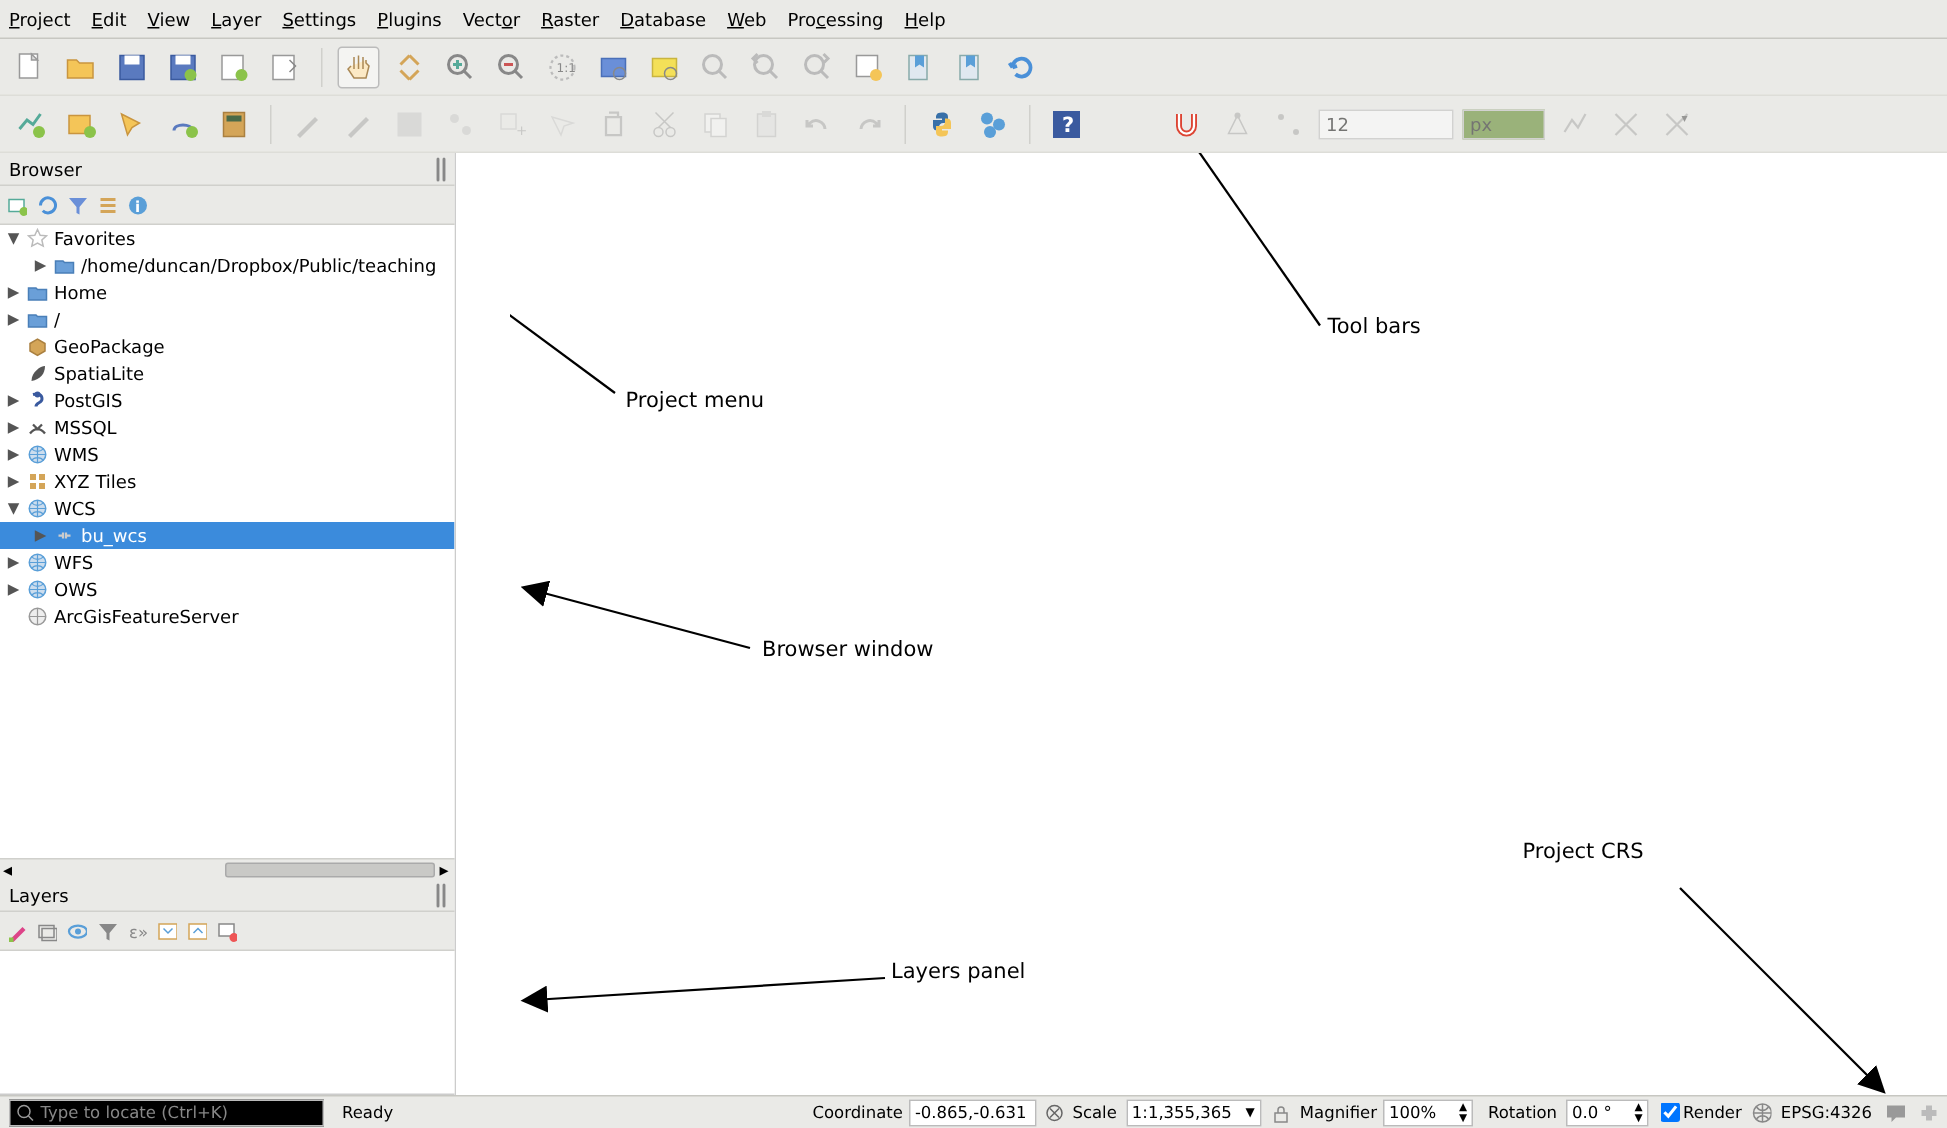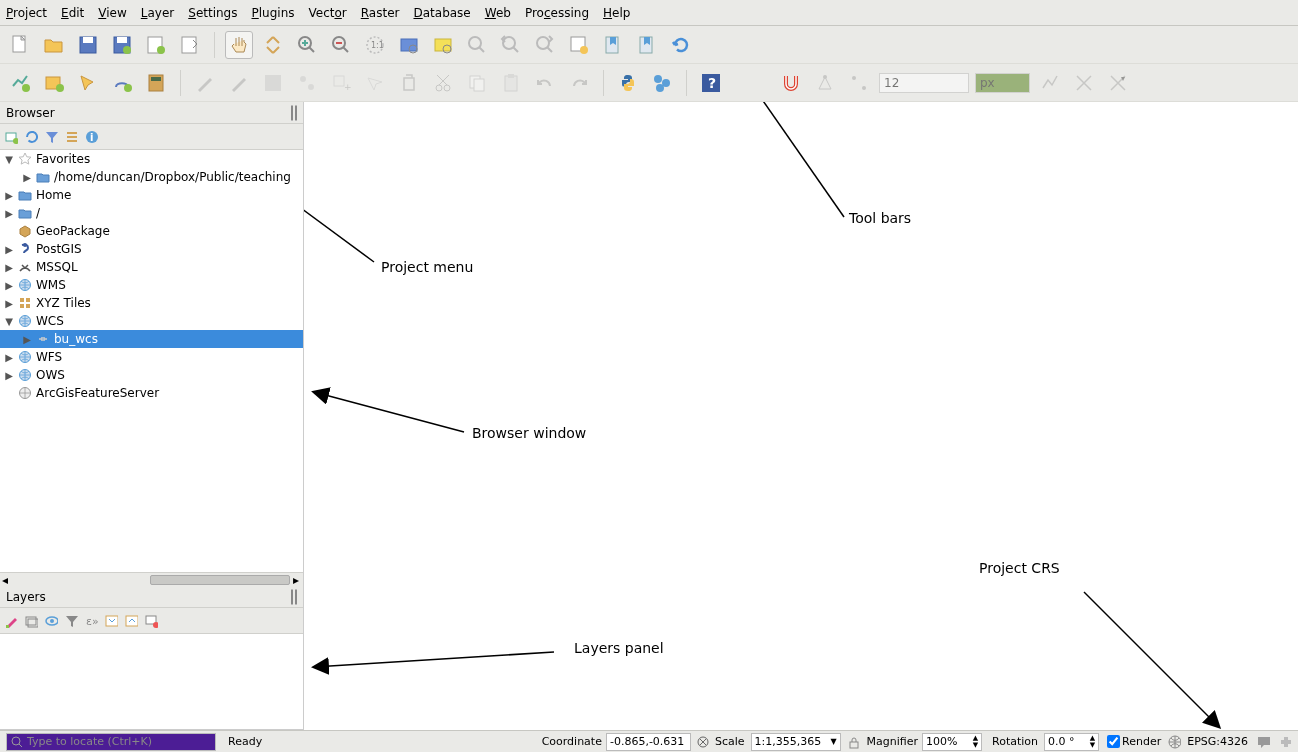--- a/index.html
+++ b/index.html
@@ -7,32 +7,32 @@
 .menubar{height:26px;background:#eaeae7;border-bottom:1px solid #c7c7c2;display:flex;align-items:center;padding:0 6px;gap:14px}
 .menubar .mi{cursor:default}
 .menubar .mi u{text-decoration:underline}
 .toolbar{height:38px;background:#eaeae7;border-bottom:1px solid #ddddd8;display:flex;align-items:center;padding:0 6px;gap:6px}
 .tb-btn{width:28px;height:28px;display:flex;align-items:center;justify-content:center;border-radius:3px}
 .tb-btn.active{border:1px solid #bbb;background:#f4f4f2}
 .tb-sep{width:1px;height:26px;background:#d0d0cc;margin:0 4px}
 .panel-title{height:22px;background:#eaeae7;border-bottom:1px solid #d0d0cc;display:flex;align-items:center;padding:0 6px;justify-content:space-between}
 .panel-tools{height:26px;background:#eaeae7;border-bottom:1px solid #d0d0cc;display:flex;align-items:center;padding:0 4px;gap:6px}
 .side{width:304px;border-right:1px solid #ccc;display:flex;flex-direction:column;background:#f8f8f6}
-.layout{display:flex;height:calc(752px - 26px - 38px - 38px - 22px);}
+.layout{display:flex;height:calc(752px - 26px - 38px - 38px - 22px);gap:36px;}
 .tree{flex:1;background:#fff;overflow:hidden;font-size:12px}
 .tree-row{height:18px;display:flex;align-items:center;padding-left:2px;gap:4px}
 .tree-row .arrow{width:10px;text-align:center;color:#555;font-size:10px}
 .tree-row.selected{background:#3b8bdc;color:#fff}
 .ico{width:14px;height:14px;display:inline-flex;align-items:center;justify-content:center}
 .canvas{flex:1;background:#fff;position:relative}
 .scroll-h{height:14px;background:#eaeae7;border-top:1px solid #d0d0cc;display:flex;align-items:center}
 .scroll-h .thumb{width:140px;height:10px;margin-left:140px;background:#c9c9c6;border:1px solid #aaa;border-radius:2px}
 .layers-body{height:96px;background:#fff;border-bottom:1px solid #ccc}
 .statusbar{height:22px;background:#eaeae7;border-top:1px solid #c7c7c2;display:flex;align-items:center;font-size:11px}
-.locator{width:210px;height:18px;border:1px solid #bbb;background:#4c1d95;margin-left:6px;display:flex;align-items:center;padding:0 4px;color:#888}
+.locator{width:210px;height:18px;border:1px solid #bbb;background:#000000;margin-left:6px;display:flex;align-items:center;padding:0 4px;color:#888}
 .sb-box{height:18px;border:1px solid #bbb;background:#fff;display:flex;align-items:center;padding:0 3px}
 .annot{position:absolute;font-size:14px;color:#000}
 .win-btn{width:12px;height:12px;border:1px solid #888;border-radius:2px;margin-left:2px;background:#fff}
 svg{display:block}
 </style>
 </head>
 <body>
 
 <div class="menubar">
   <span class="mi"><u>P</u>roject</span>
@@ -408,20 +408,29 @@
           <span>/</span>
         </div>
         <div class="tree-row" style="padding-left: 4px;">
           <span class="arrow"></span>
           <span class="ico">
             <svg width="14" height="14">
               <path d="M2 5l5-3 5 3v5l-5 3-5-3z" fill="#d4a558" stroke="#aa8040"></path>
             </svg>
           </span>
           <span>GeoPackage</span>
+        </div>
+        <div class="tree-row" style="padding-left: 4px;">
+          <span class="arrow"></span>
+          <span class="ico">
+            <svg width="14" height="14">
+              <path d="M3 12C3 6 9 2 12 2c0 5-3 9-9 10z" fill="#555"></path>
+            </svg>
+          </span>
+          <span>SpatiaLite</span>
         </div>
         <div class="tree-row" style="padding-left: 4px;">
           <span class="arrow">▶</span>
           <span class="ico">
             <svg width="14" height="14">
               <path d="M4 3c4-1 6 0 6 3s-4 2-4 5" fill="none" stroke="#3a5a9f" stroke-width="2"></path>
               <circle cx="7" cy="3" r="2" fill="#3a5a9f"></circle>
             </svg>
           </span>
           <span>PostGIS</span>
@@ -578,21 +587,21 @@
         </defs>
       <line x1="70" y1="160" x2="-255" y2="-80" stroke="#000" stroke-width="1.5" marker-end="url(#ah)"></line>
       <line x1="540" y1="115" x2="425" y2="-50" stroke="#000" stroke-width="1.5" marker-end="url(#ah)"></line>
       <line x1="160" y1="330" x2="10" y2="290" stroke="#000" stroke-width="1.5" marker-end="url(#ah)"></line>
       <line x1="250" y1="550" x2="10" y2="565" stroke="#000" stroke-width="1.5" marker-end="url(#ah)"></line>
       <line x1="780" y1="490" x2="915" y2="625" stroke="#000" stroke-width="1.5" marker-end="url(#ah)"></line>
     </svg>
     <div class="annot" style="left:77px;top:157px">Project menu</div>
     <div class="annot" style="left:545px;top:108px">Tool bars</div>
     <div class="annot" style="left:168px;top:323px">Browser window</div>
-    <div class="annot" style="left:270px;top:538px">Layers panel</div>
+    <div class="annot" style="left:254px;top:538px">Layers panel</div>
     <div class="annot" style="left:675px;top:458px">Project CRS</div>
   </div>
 </div>
 
 <div class="statusbar">
   <div class="locator">
     <svg width="12" height="12" style="margin-right:4px">
         <circle cx="5" cy="5" r="4" fill="none" stroke="#999"></circle>
         <path d="M8 8l3 3" stroke="#999"></path>
       </svg>

